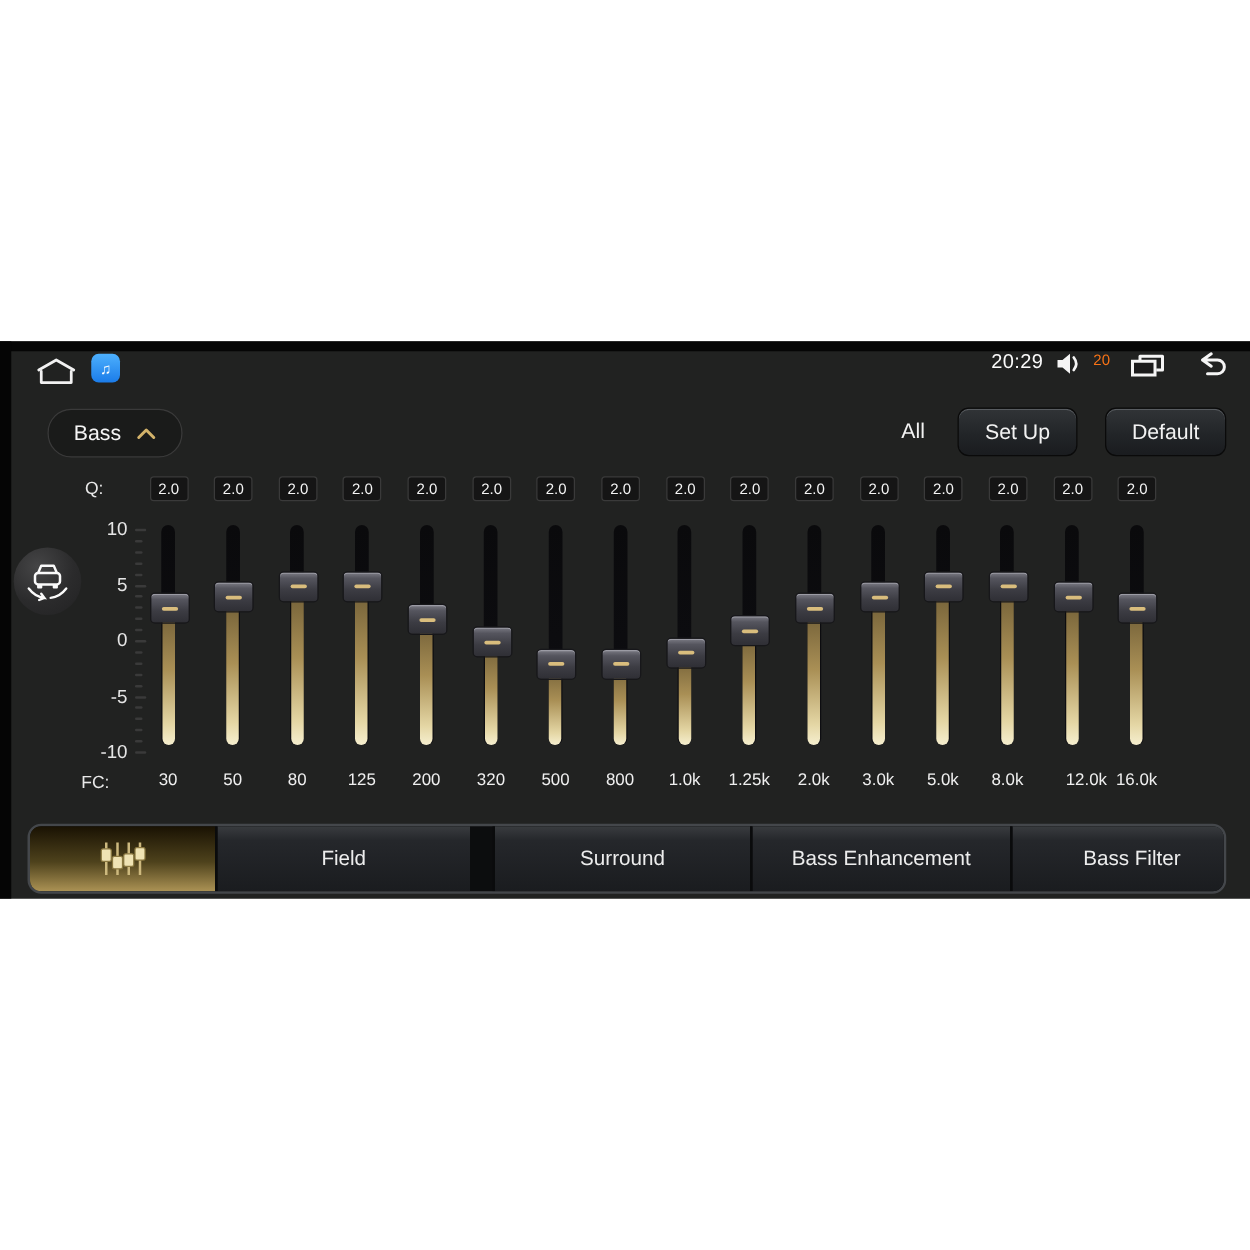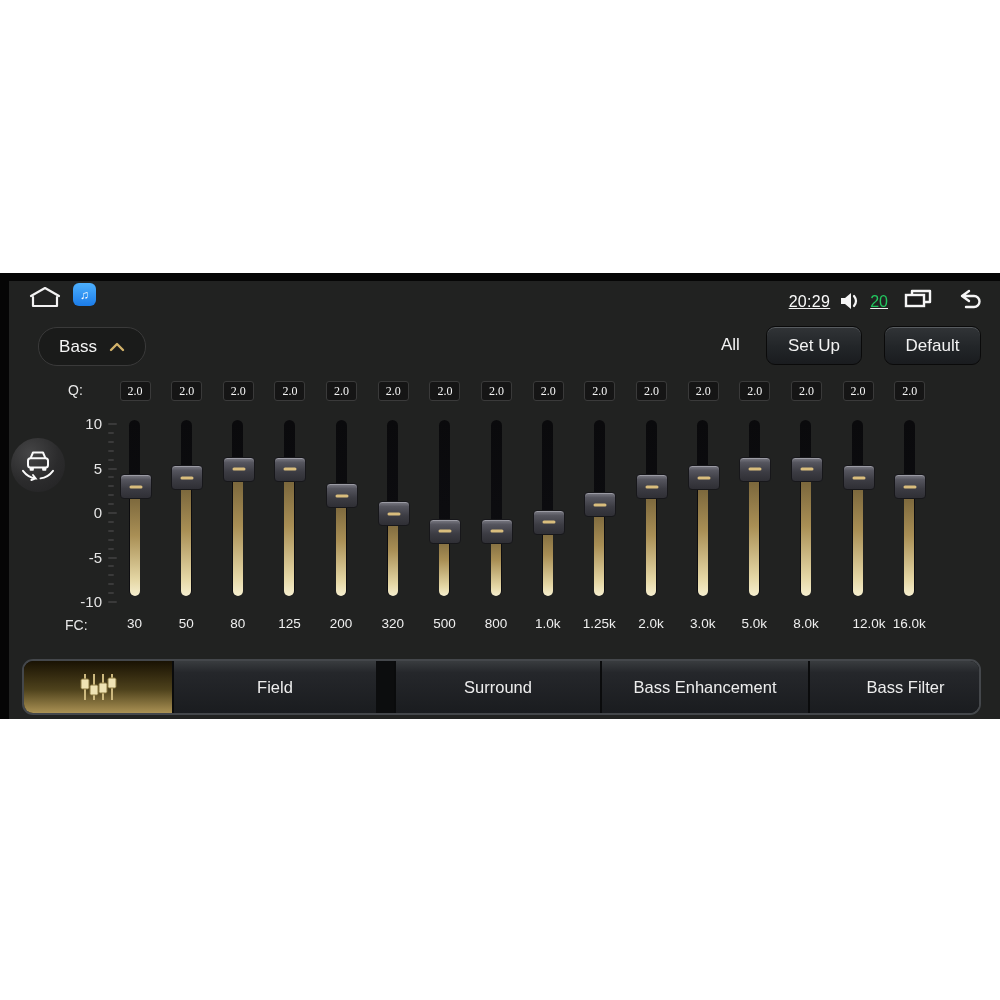--- a/index.html
+++ b/index.html
@@ -7,41 +7,41 @@
   #screen{position:absolute;top:273px;left:0;width:1000px;height:446px;
     background:#212221;overflow:hidden;color:#f0f0f0;}
   .strip-top{position:absolute;top:0;left:0;width:1000px;height:8px;background:#050505;}
   .strip-left{position:absolute;top:0;left:0;width:9px;height:446px;background:#050505;}
   
   .home-btn{position:absolute;left:27px;top:11px;width:36px;height:26px;cursor:pointer;}
   .app-btn{position:absolute;left:73px;top:10px;width:23px;height:23px;border-radius:6px;
     background:linear-gradient(180deg,#4db0fd 0%,#1b7ce9 100%);display:flex;
     align-items:center;justify-content:center;color:#fff;font-size:12px;cursor:pointer;}
   .status-right{position:absolute;right:18px;top:8px;height:30px;display:flex;
-    align-items:flex-end;gap:9px;text-decoration:underline;}
+    align-items:flex-start;gap:9px;}
   .time{font-size:16px;color:#fafafa;letter-spacing:.3px;}
-  .vol-num{font-size:16px;color:#22c55e;}
+  .vol-num{font-size:12px;color:#f97316;}
   .sicon{display:flex;align-items:center;justify-content:center;}
   
   .preset-pill{position:absolute;left:38px;top:54px;width:106px;height:37px;
     border-radius:19px;background:#1a1b1a;border:1px solid #3a3a3a;display:flex;
     align-items:center;justify-content:center;gap:12px;cursor:pointer;}
   .preset-pill span{font-size:17px;color:#f5f5f5;}
   .all-label{position:absolute;left:721px;top:62px;font-size:17px;color:#f2f2f2;cursor:pointer;}
   .hbtn{position:absolute;top:53px;height:39px;border-radius:9px;border:1px solid #0a0a0a;
     background:linear-gradient(180deg,#313437 0%,#222528 55%,#1a1c1f 100%);
     box-shadow:inset 0 1px 0 #585c60;color:#f2f2f2;font-size:17px;
     font-family:"Liberation Sans",sans-serif;cursor:pointer;}
   #setup-btn{left:766px;width:96px;}
   #default-btn{left:884px;width:97px;}
   
   .row-label{position:absolute;font-size:14px;color:#e9e9e9;}
   .qbox{position:absolute;top:108px;width:29px;height:18px;background:#151515;
     border:1px solid #3a3a3a;border-radius:3px;color:#f5f5f5;font-size:12px;
-    display:flex;align-items:center;justify-content:center;font-family:Liberation Serif, serif;}
+    display:flex;align-items:center;justify-content:center;}
   .fclab{position:absolute;top:343px;width:56px;text-align:center;font-size:13.5px;color:#efefef;}
   
   .dblab{position:absolute;left:58px;width:44px;text-align:right;font-size:15px;color:#e5e5e5;}
   .tick{position:absolute;left:108px;height:2px;background:#3a3a3a;border-radius:1px;}
   
   .track{position:absolute;top:147px;width:11px;height:176px;border-radius:6px;
     background:linear-gradient(180deg,#0a0a0c 0%,#0e0e12 100%);cursor:pointer;}
   .fill{position:absolute;width:10px;border-radius:2px 2px 5px 5px;
     background:linear-gradient(180deg,#6e5c35 0%,#a98f55 45%,#e4d6a4 85%,#f6efcf 100%);}
   .handle{position:absolute;width:30px;height:23px;border-radius:4px;cursor:grab;

